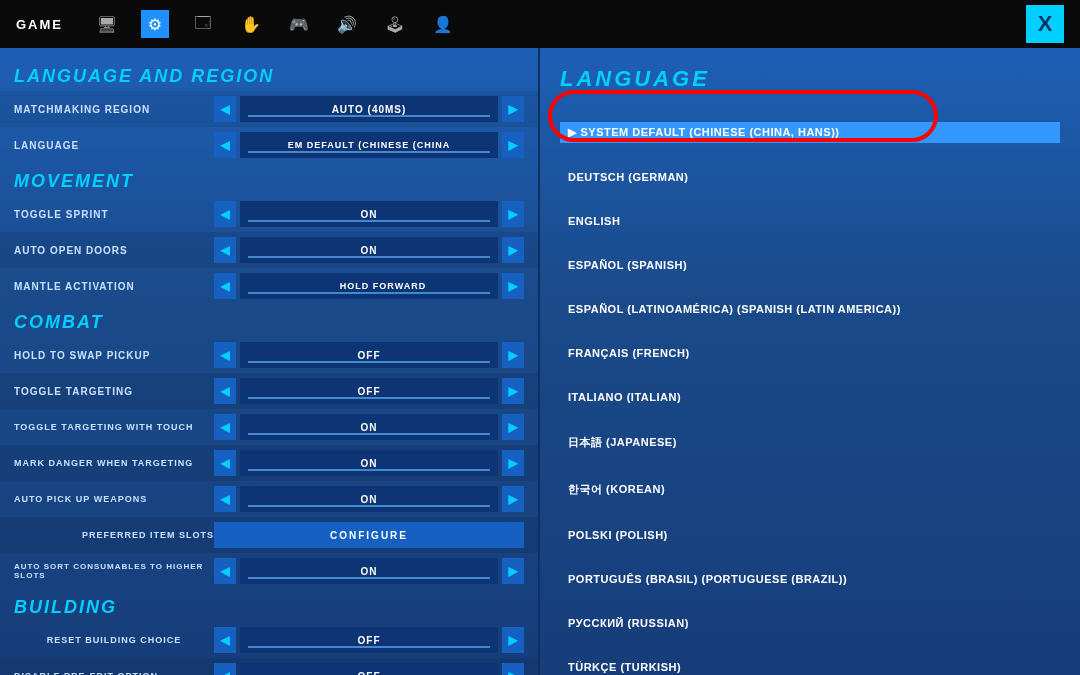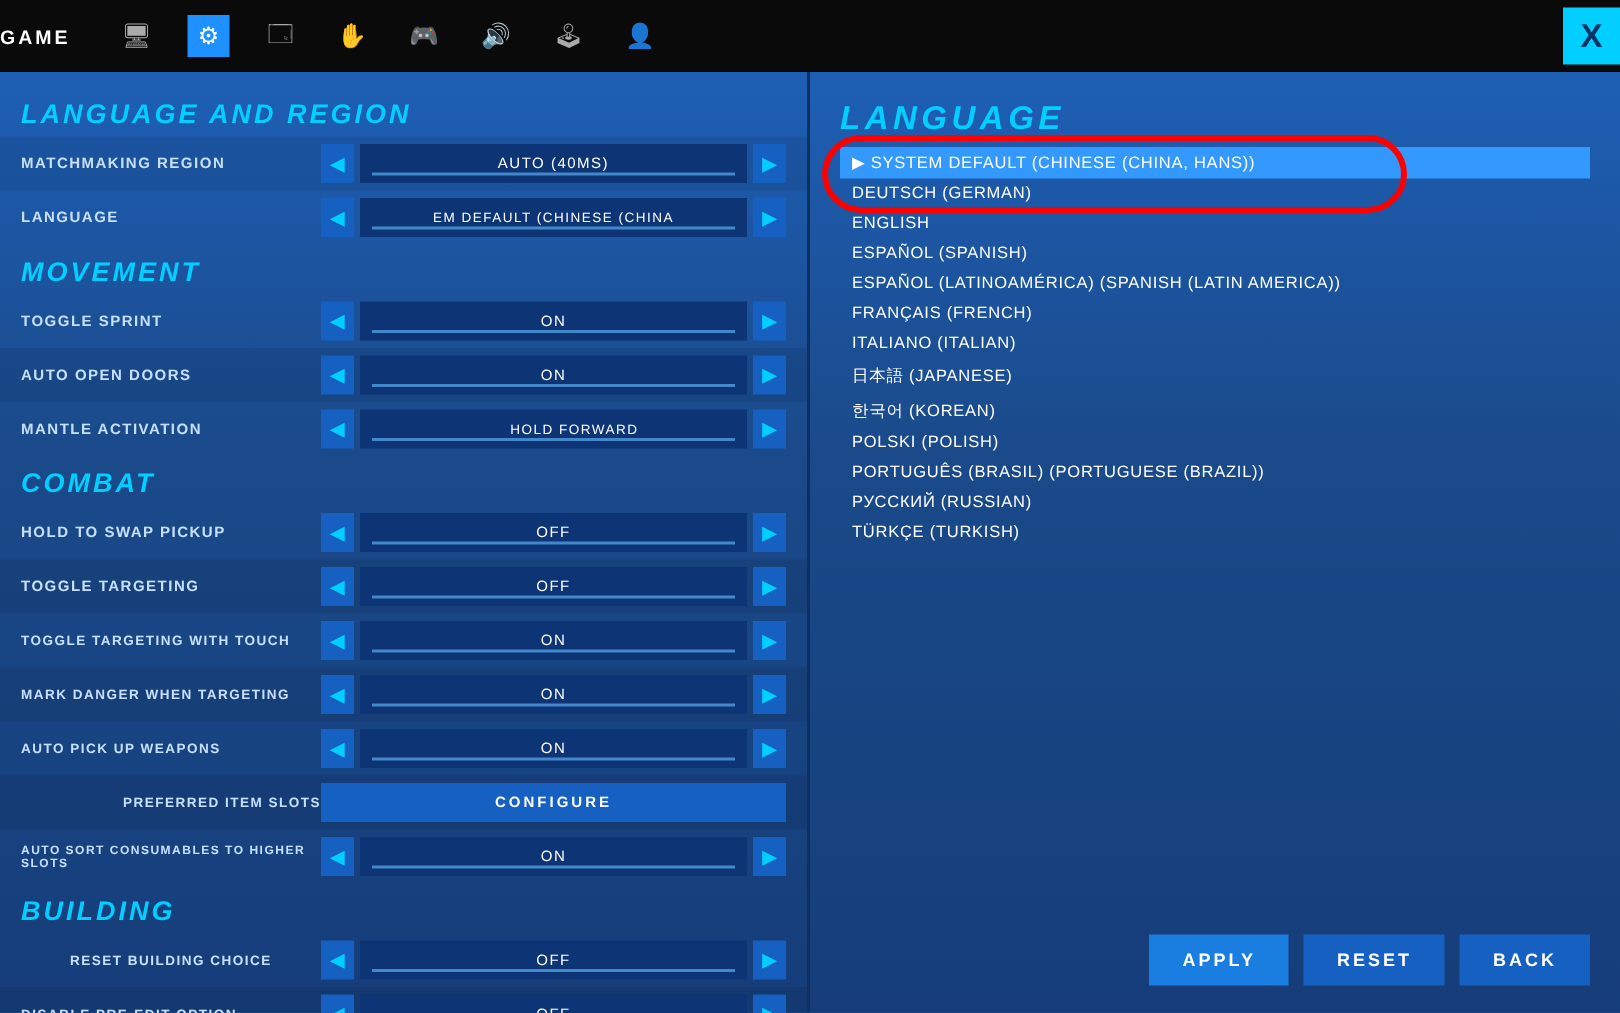--- a/index.html
+++ b/index.html
@@ -11,21 +11,21 @@
       overflow: hidden;
       color: white;
     }
 
     
     #topbar {
       background: #0a0a0a;
       height: 48px;
       display: flex;
       align-items: center;
-      padding: 0 0;
+      padding: 0 16px;
       gap: 20px;
     }
     #game-title {
       color: white;
       font-size: 13px;
       font-weight: 900;
       letter-spacing: 2px;
       margin-right: 10px;
     }
     .top-icon {
@@ -123,21 +123,21 @@
       flex-shrink: 0;
     }
     .value-box {
       background: #0d3575;
       flex: 1;
       height: 26px;
       display: flex;
       align-items: center;
       justify-content: center;
       font-size: 10px;
-      font-weight: 400;
+      font-weight: 700;
       letter-spacing: 1px;
       color: white;
       text-transform: uppercase;
       position: relative;
       min-width: 0;
     }
     .value-box .slider-line {
       position: absolute;
       bottom: 5px;
       left: 8px;
@@ -201,25 +201,26 @@
       height: 52px;
       border: 4px solid red;
       border-radius: 30px;
       pointer-events: none;
       z-index: 10;
     }
 
     .lang-item {
       padding: 4px 8px;
       font-size: 11px;
-      font-weight: 400;
+      font-weight: 700;
       letter-spacing: 0.5px;
       color: white;
       cursor: pointer;
       text-transform: uppercase;
+      margin-top: 24px;
     }
     .lang-item.selected {
       background: #3399ff;
       color: white;
     }
     .lang-item::before {
       content: '';
     }
     .lang-item.selected::before {
       content: '▶ ';

